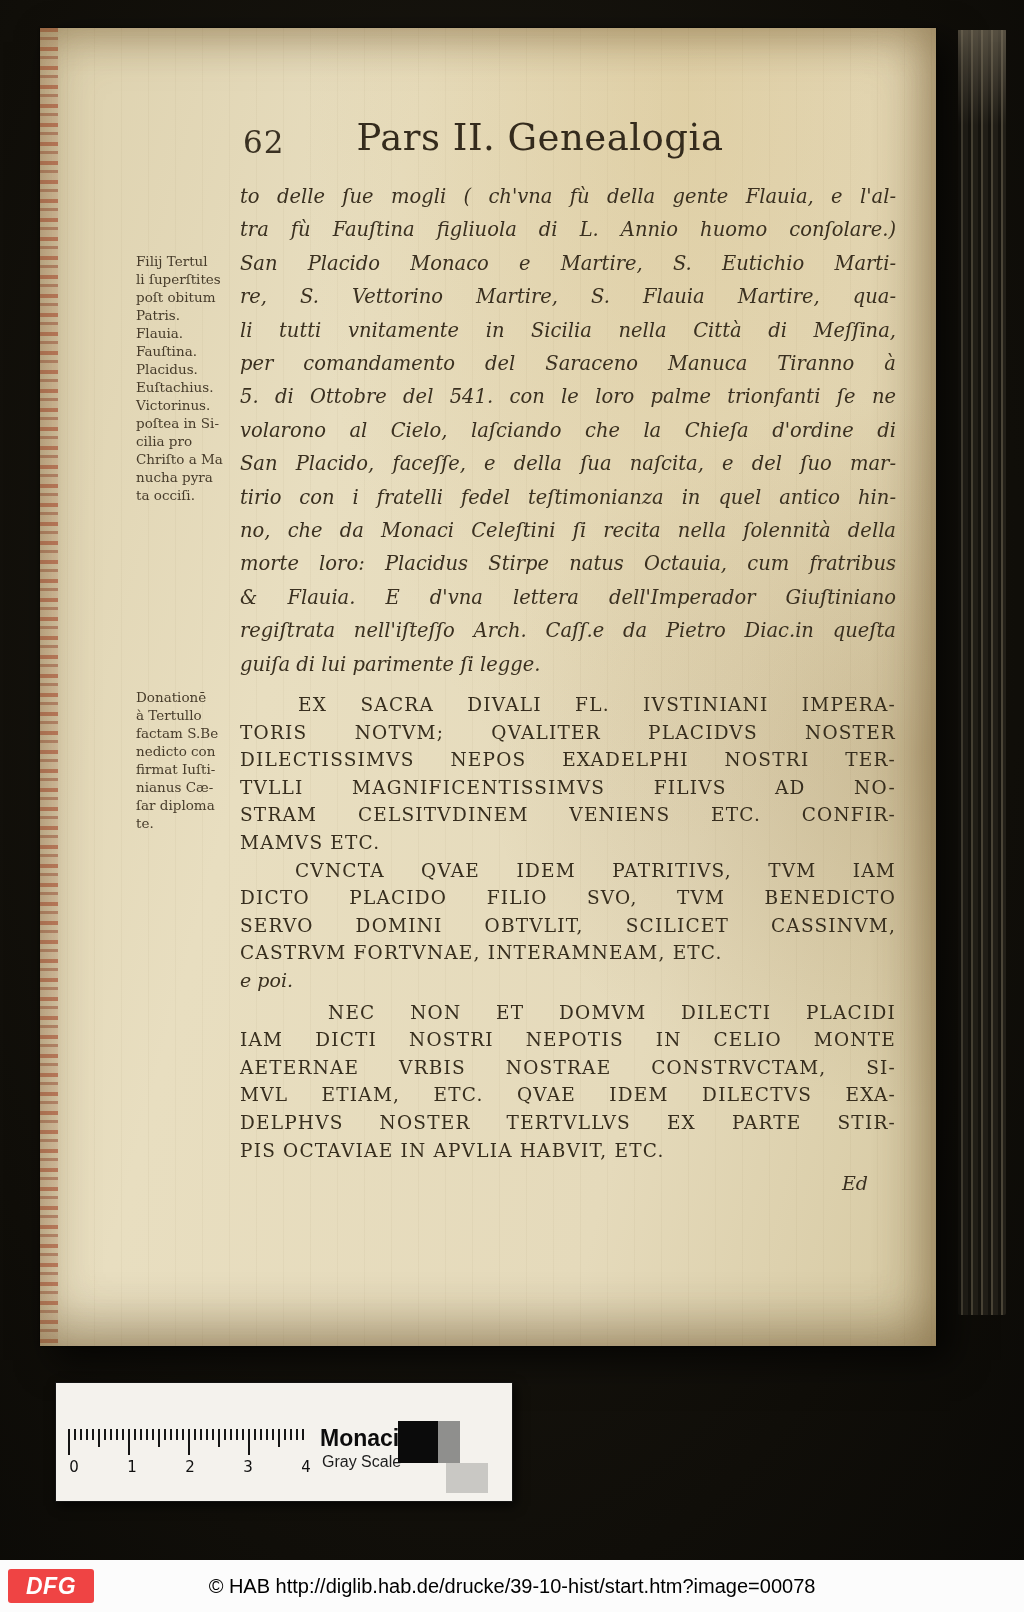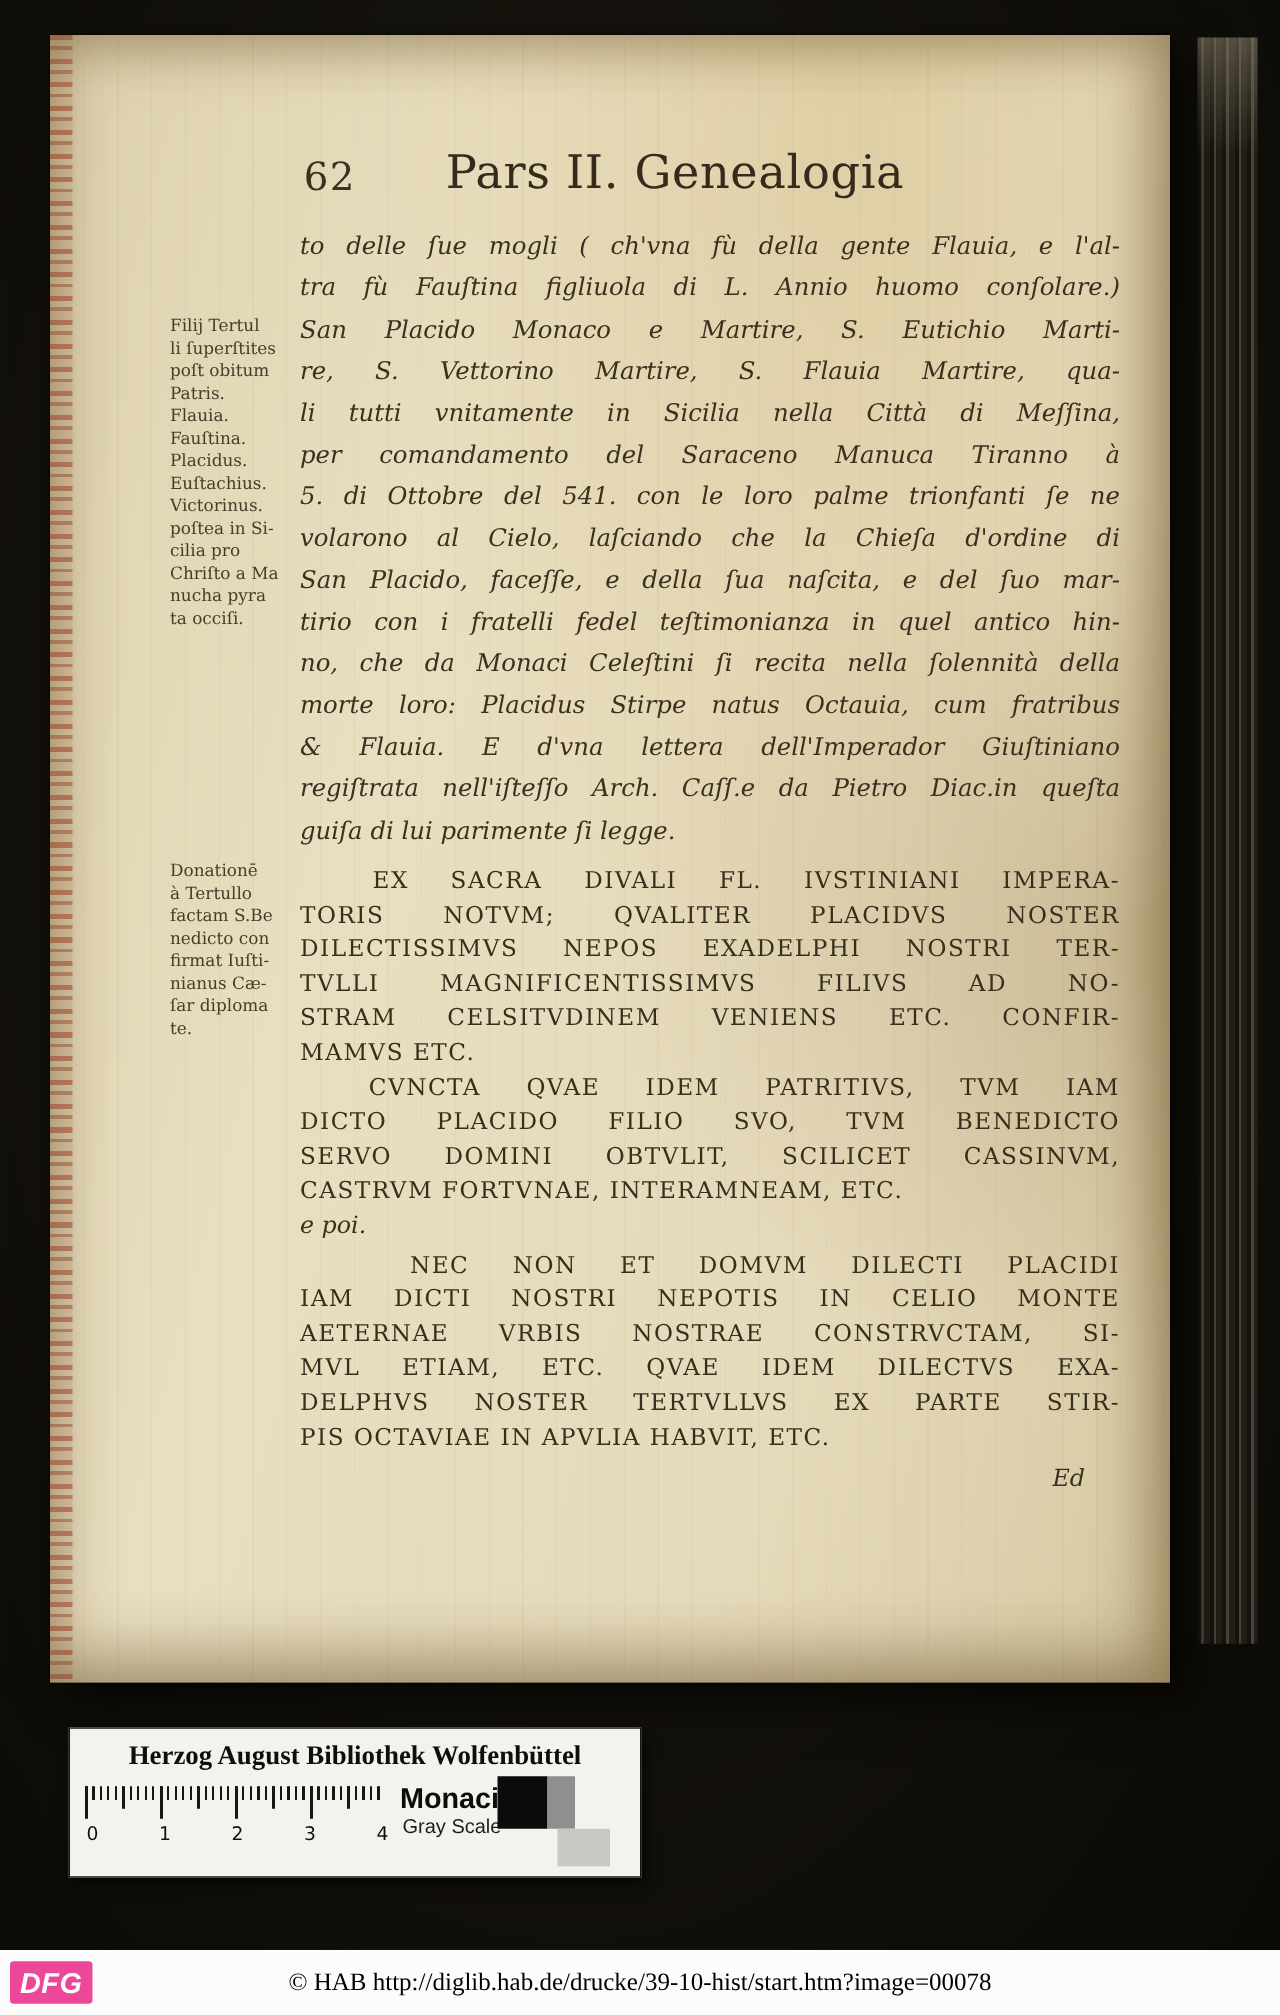--- a/index.html
+++ b/index.html
@@ -105,27 +105,27 @@
   .sq-black { position:absolute; left:342px; top:38px; width:40px; height:42px; background:#0b0b0b; }
   .sq-gray  { position:absolute; left:382px; top:38px; width:22px; height:42px; background:#8f8f8d; }
   .sq-light { position:absolute; left:390px; top:80px; width:42px; height:30px; background:#c9c8c4; }
 
   
   .bottom-bar {
     position:absolute; left:0; bottom:0; width:1024px; height:52px; background:#fcfcfc;
     display:flex; align-items:center;
   }
   .dfg-logo {
-    position:absolute; left:8px; top:9px; width:66px; height:34px;
-    background:#ec4899; color:#fff; display:flex; align-items:center; justify-content:center;
+    position:absolute; left:8px; top:9px; width:86px; height:34px;
+    background:#ef4444; color:#fff; display:flex; align-items:center; justify-content:center;
     font-family:"Liberation Sans", sans-serif; font-weight:bold; font-style:italic; font-size:23px;
     border-radius:3px; letter-spacing:.5px;
   }
   .copyright {
-    width:100%; text-align:center; font-family:Liberation Serif, serif;
+    width:100%; text-align:center; font-family:Liberation Sans, sans-serif;
     font-size:20px; color:#000;
   }
 </style>
 </head>
 <body>
 
 <div class="scan">
 
   <div class="book-edge"></div>
 
@@ -205,21 +205,20 @@
           <div class="line">MVL ETIAM, ETC. QVAE IDEM DILECTVS EXA-</div>
           <div class="line">DELPHVS NOSTER TERTVLLVS EX PARTE STIR-</div>
           <div class="line">PIS OCTAVIAE IN APVLIA HABVIT, ETC.</div>
         </div>
 
       <div class="catchword">Ed</div>
     </div>
   </div>
 
   <div class="label-card">
-    <div class="label-title">Herzog August Bibliothek Wolfenbüttel</div>
     <div class="ruler-wrap">
       <div class="ruler"></div>
       <div class="ruler-nums">
           <div class="rnum">0</div>
           <div class="rnum">1</div>
           <div class="rnum">2</div>
           <div class="rnum">3</div>
           <div class="rnum">4</div>
         </div>
     </div>

